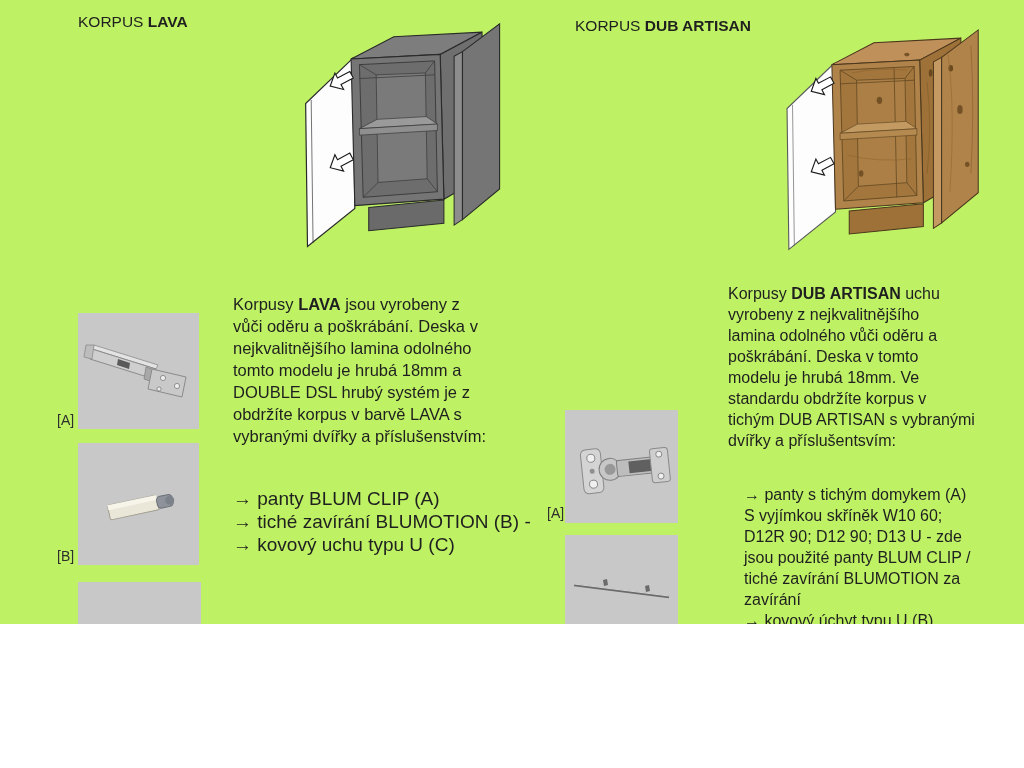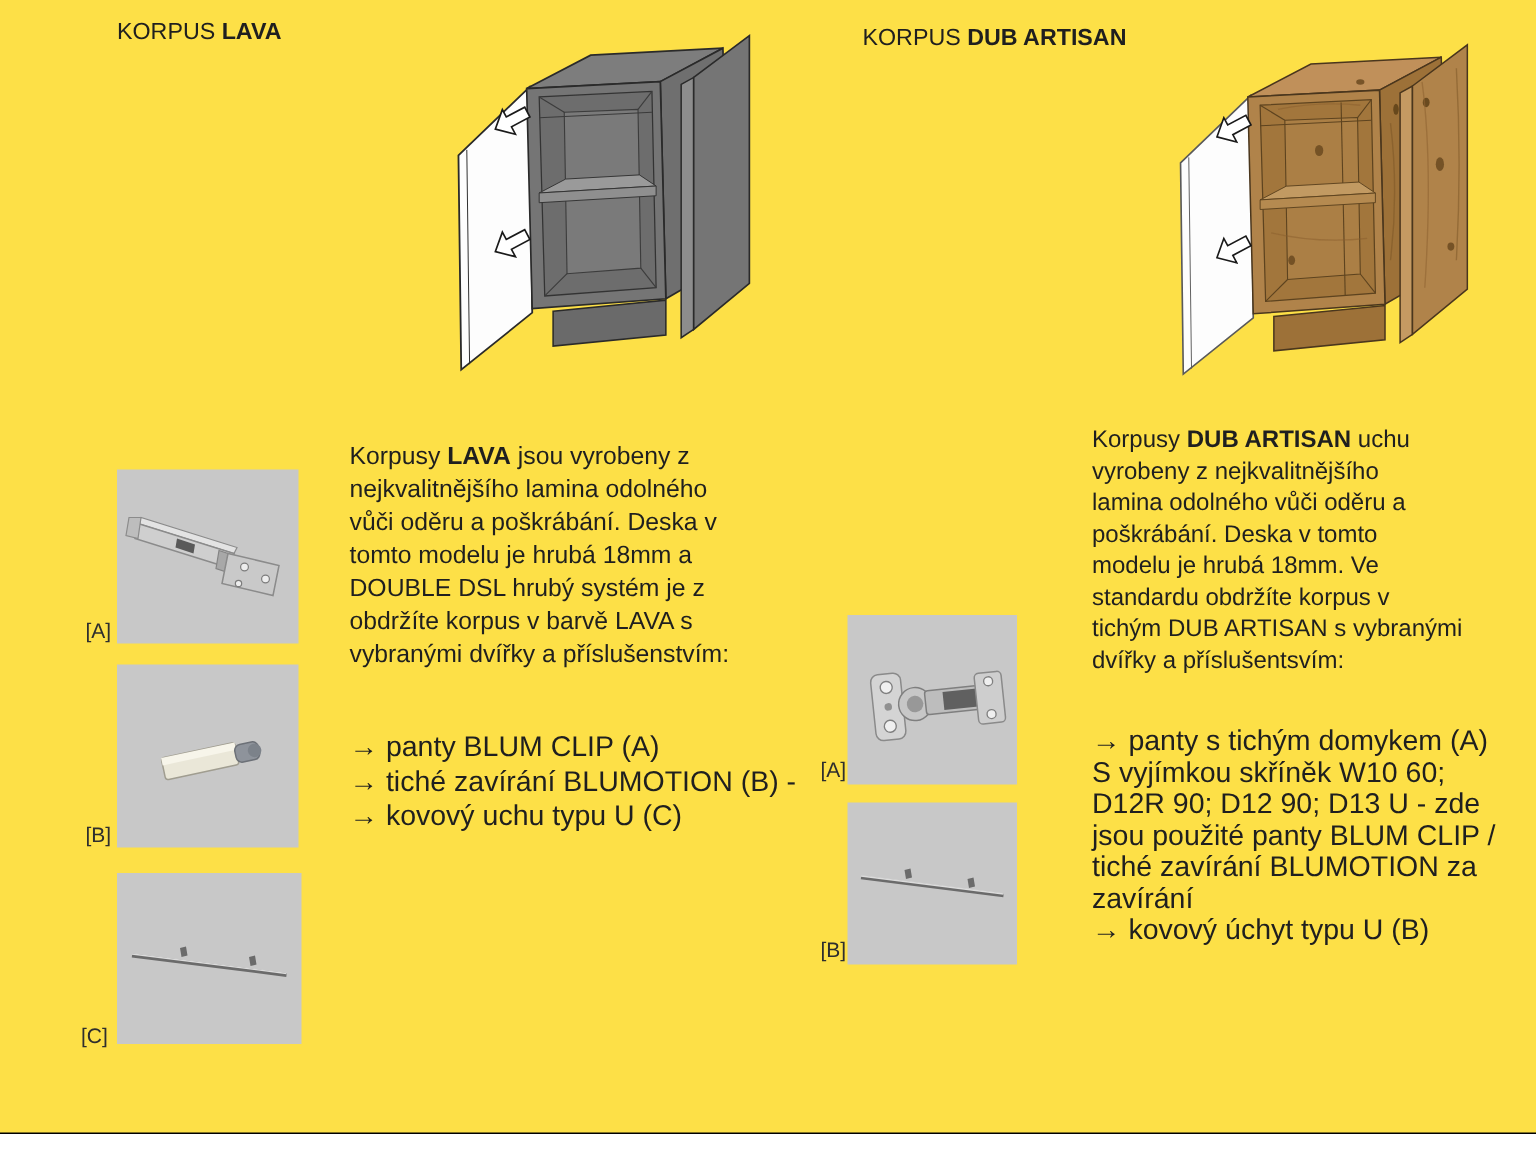--- a/index.html
+++ b/index.html
@@ -1,26 +1,26 @@
 <!DOCTYPE html>
 <html><head>
 <meta charset="utf-8">
 <style>
   *{margin:0;padding:0;box-sizing:border-box}
   html,body{background:#ffffff}
-  #canvas{position:relative;width:1024px;height:756px;background:#fde047;overflow:hidden;
+  #canvas{position:relative;width:1024px;height:624px;background:#bef264;overflow:hidden;
           font-family:"Liberation Sans",sans-serif;color:#1c1c1c}
   .heading{position:absolute;font-size:15.5px;white-space:nowrap;color:#1f1f1f}
   .heading b{font-weight:700}
   .para{position:absolute;white-space:nowrap;color:#1f1f1f}
   .tl{white-space:nowrap}
   #lava-text{left:233px;top:293px;font-size:16.5px;line-height:22px}
   #lava-bullets{left:233px;top:487px;font-size:19px;line-height:23px}
   #dub-text{left:728px;top:283px;font-size:16px;line-height:21px}
-  #dub-bullets{left:728px;top:484px;font-size:19px;line-height:21px}
+  #dub-bullets{left:744px;top:484px;font-size:16px;line-height:21px}
   .indent{padding-left:15px}
   .pbox{position:absolute;background:#c8c8c8}
   .plabel{position:absolute;font-size:14px;color:#2e2e2e;white-space:nowrap}
   .cab{position:absolute}
   .bottombar{position:absolute;left:0;top:755px;width:1024px;height:13px;background:#000}
   svg{display:block}
 </style>
 </head>
 <body>
 
@@ -151,22 +151,22 @@
       <line x1="10" y1="55" x2="113" y2="68" stroke="#6b6b6b" stroke-width="2.6"></line>
       <line x1="10" y1="54" x2="113" y2="67" stroke="#dcdcdc" stroke-width="0.9"></line>
       <polygon points="42,50 46,49 47,55 43,56" fill="#6b6b6b"></polygon>
       <polygon points="88,56 92,55 93,61 89,62" fill="#6b6b6b"></polygon>
     </svg>
   </div>
   <div class="plabel" style="left:54px;top:682px">[C]</div>
 
   <div class="para" id="lava-text">
     <div class="tl"><span>Korpusy </span><b>LAVA</b><span> jsou vyrobeny z</span></div>
+    <div class="tl">vůči oděru a poškrábání. Deska v</div>
     <div class="tl">nejkvalitnějšího lamina odolného</div>
-    <div class="tl">vůči oděru a poškrábání. Deska v</div>
     <div class="tl">tomto modelu je hrubá 18mm a</div>
     <div class="tl">DOUBLE DSL hrubý systém je z</div>
     <div class="tl">obdržíte korpus v barvě LAVA s</div>
     <div class="tl">vybranými dvířky a příslušenstvím:</div>
   </div>
   <div class="para" id="lava-bullets">
     <div class="tl">→ panty BLUM CLIP (A)</div>
     <div class="tl">→ tiché zavírání BLUMOTION (B) -</div>
     <div class="tl">→ kovový uchu typu U (C)</div>
   </div>

